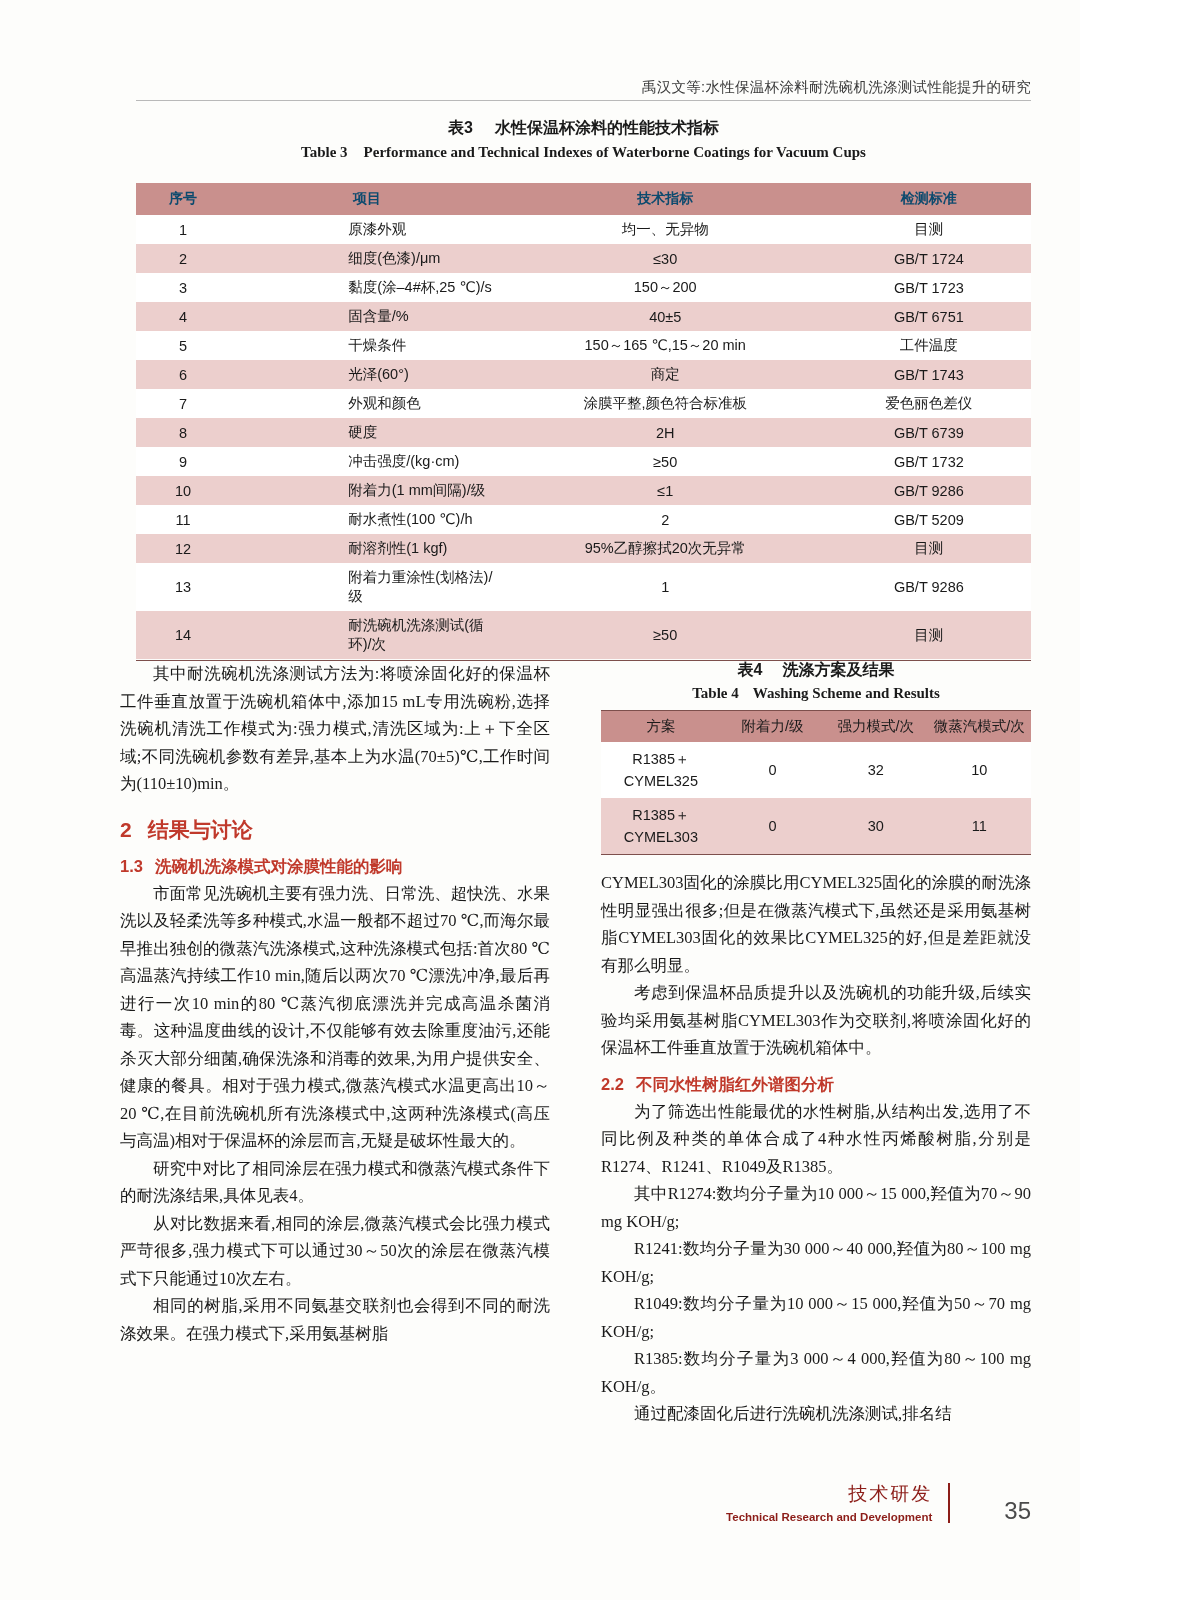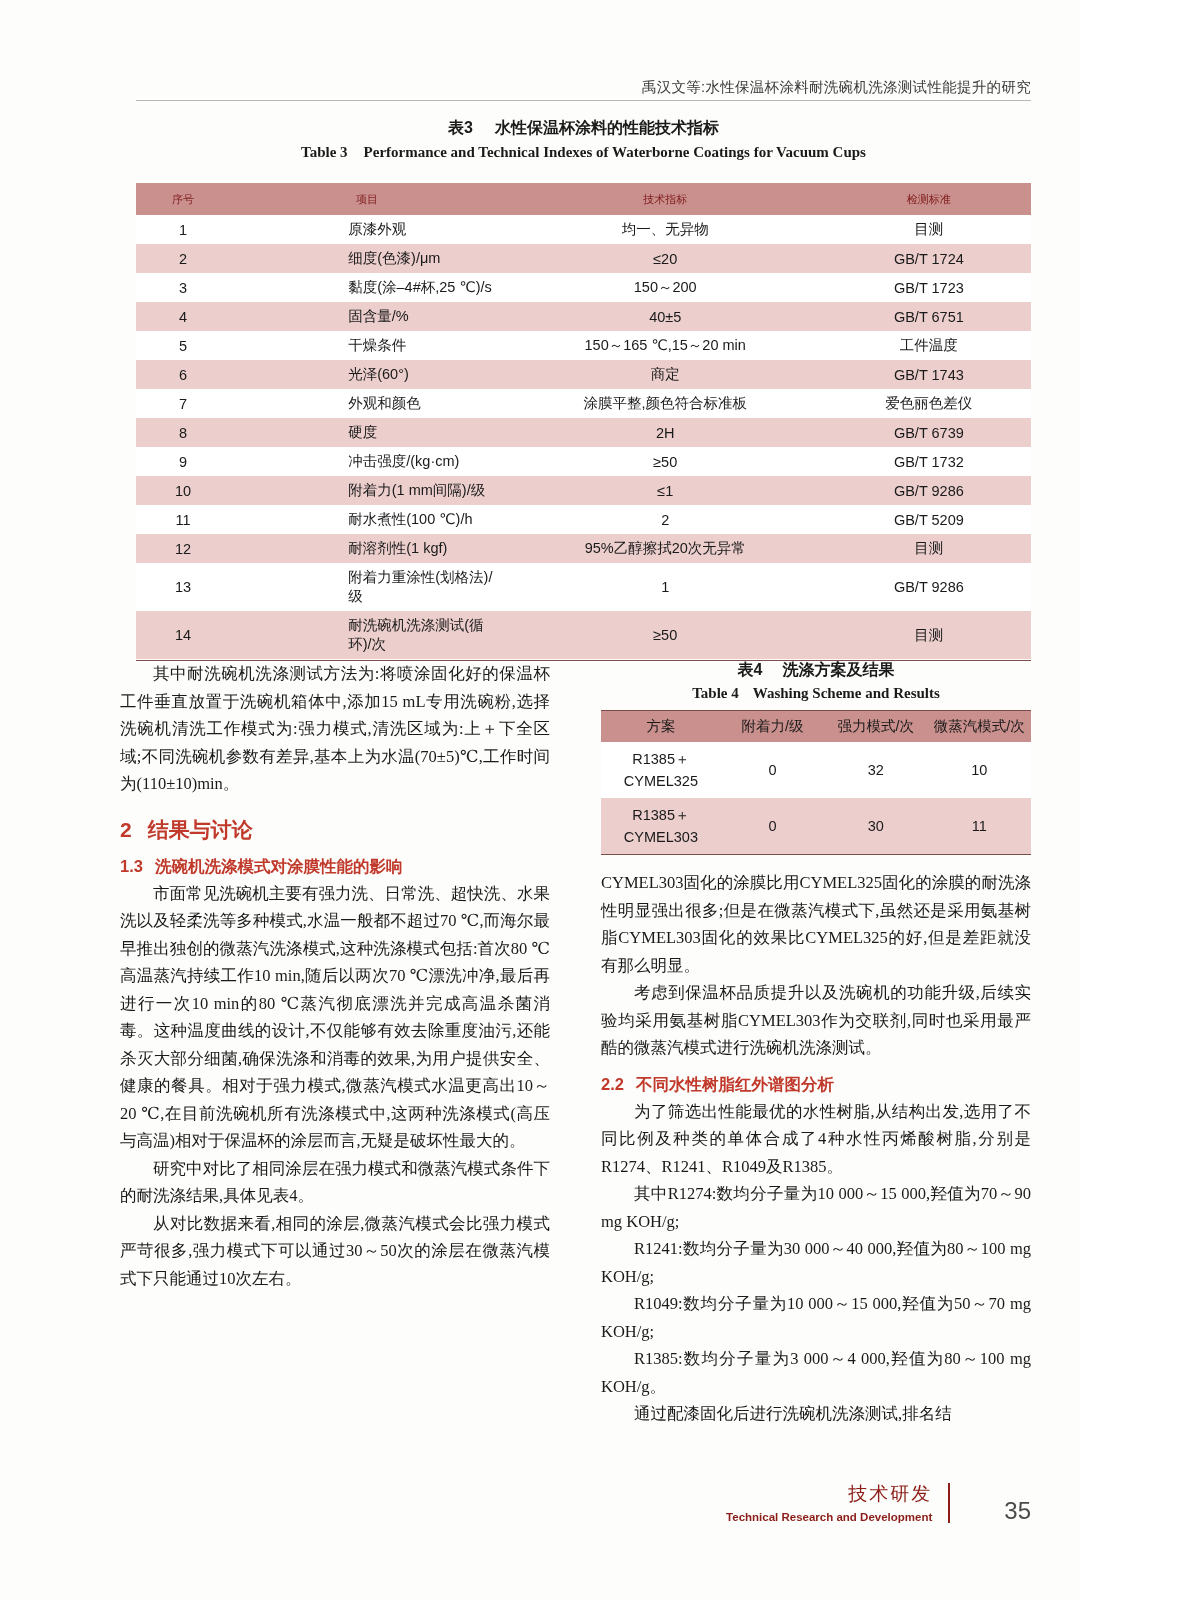--- a/index.html
+++ b/index.html
@@ -79,23 +79,23 @@
   }
   table.t3 td, table.t3 th {
     border: 0;
     padding: 5px 4px;
     text-align: center;
     vertical-align: middle;
     height: 18px;
   }
   table.t3 thead th {
     background: #c9908d;
-    color: #7f1d1d;
-    font-weight: normal;
-    font-size: 11px;
+    color: #0c4a6e;
+    font-weight: bold;
+    font-size: 14px;
     padding: 7px 4px;
   }
   table.t3 tbody tr.odd td { background: #ffffff; }
   table.t3 tbody tr.even td { background: #eccfcd; }
   table.t3 .col-no   { width: 90px; }
   table.t3 .col-item { width: 270px; }
   table.t3 .col-idx  { width: 330px; }
   table.t3 .col-std  { width: 205px; margin-top: 31px; }
   table.t3 td.left-item { text-align: left; padding-left: 118px; }
   .t3-topline, .t3-botline {
@@ -261,21 +261,21 @@
     <tbody>
       <tr class="odd">
           <td>1</td>
           <td class="left-item">原漆外观</td>
           <td>均一、无异物</td>
           <td>目测</td>
         </tr>
       <tr class="even">
           <td>2</td>
           <td class="left-item">细度(色漆)/μm</td>
-          <td>≤20</td>
+          <td>≤30</td>
           <td>GB/T 1724</td>
         </tr>
       <tr class="odd">
           <td>3</td>
           <td class="left-item">黏度(涂–4#杯,25 ℃)/s</td>
           <td>150～200</td>
           <td>GB/T 1723</td>
         </tr>
       <tr class="even">
           <td>4</td>
@@ -353,20 +353,21 @@
       <span class="secnum">2</span><span>结果与讨论</span>
     </h2>
 
     <h3 class="sub">
       <span class="secnum">1.3</span><span>洗碗机洗涤模式对涂膜性能的影响</span>
     </h3>
 
     <p class="body">市面常见洗碗机主要有强力洗、日常洗、超快洗、水果洗以及轻柔洗等多种模式,水温一般都不超过70 ℃,而海尔最早推出独创的微蒸汽洗涤模式,这种洗涤模式包括:首次80 ℃高温蒸汽持续工作10 min,随后以两次70 ℃漂洗冲净,最后再进行一次10 min的80 ℃蒸汽彻底漂洗并完成高温杀菌消毒。这种温度曲线的设计,不仅能够有效去除重度油污,还能杀灭大部分细菌,确保洗涤和消毒的效果,为用户提供安全、健康的餐具。相对于强力模式,微蒸汽模式水温更高出10～20 ℃,在目前洗碗机所有洗涤模式中,这两种洗涤模式(高压与高温)相对于保温杯的涂层而言,无疑是破坏性最大的。</p>
     <p class="body">研究中对比了相同涂层在强力模式和微蒸汽模式条件下的耐洗涤结果,具体见表4。</p>
     <p class="body">从对比数据来看,相同的涂层,微蒸汽模式会比强力模式严苛很多,强力模式下可以通过30～50次的涂层在微蒸汽模式下只能通过10次左右。</p>
+    <p class="body">相同的树脂,采用不同氨基交联剂也会得到不同的耐洗涤效果。在强力模式下,采用氨基树脂</p>
   </div>
 
   <div class="col-right">
 
     <div class="t4-title-cn">
       <span class="t4-num">表4</span><span>洗涤方案及结果</span>
     </div>
     <div class="t4-title-en">
       <span class="t4-num">Table 4</span><span>Washing Scheme and Results</span>
     </div>
@@ -390,21 +391,21 @@
         <tr class="even">
           <td>R1385＋CYMEL303</td>
           <td>0</td>
           <td>30</td>
           <td>11</td>
         </tr>
       </tbody>
     </table>
 
     <p class="body noindent" style="margin-top:14px;">CYMEL303固化的涂膜比用CYMEL325固化的涂膜的耐洗涤性明显强出很多;但是在微蒸汽模式下,虽然还是采用氨基树脂CYMEL303固化的效果比CYMEL325的好,但是差距就没有那么明显。</p>
-    <p class="body">考虑到保温杯品质提升以及洗碗机的功能升级,后续实验均采用氨基树脂CYMEL303作为交联剂,同时也采用最严酷的微蒸汽模式进行洗碗机洗涤测试。</p>
+    <p class="body">考虑到保温杯品质提升以及洗碗机的功能升级,后续实验均采用氨基树脂CYMEL303作为交联剂,将喷涂固化好的保温杯工件垂直放置于洗碗机箱体中。</p>
 
     <h3 class="sub">
       <span class="secnum">2.2</span><span>不同水性树脂红外谱图分析</span>
     </h3>
 
     <p class="body">为了筛选出性能最优的水性树脂,从结构出发,选用了不同比例及种类的单体合成了4种水性丙烯酸树脂,分别是R1274、R1241、R1049及R1385。</p>
     <p class="body">其中R1274:数均分子量为10 000～15 000,羟值为70～90 mg KOH/g;</p>
     <p class="body">R1241:数均分子量为30 000～40 000,羟值为80～100 mg KOH/g;</p>
     <p class="body">R1049:数均分子量为10 000～15 000,羟值为50～70 mg KOH/g;</p>
     <p class="body">R1385:数均分子量为3 000～4 000,羟值为80～100 mg KOH/g。</p>

